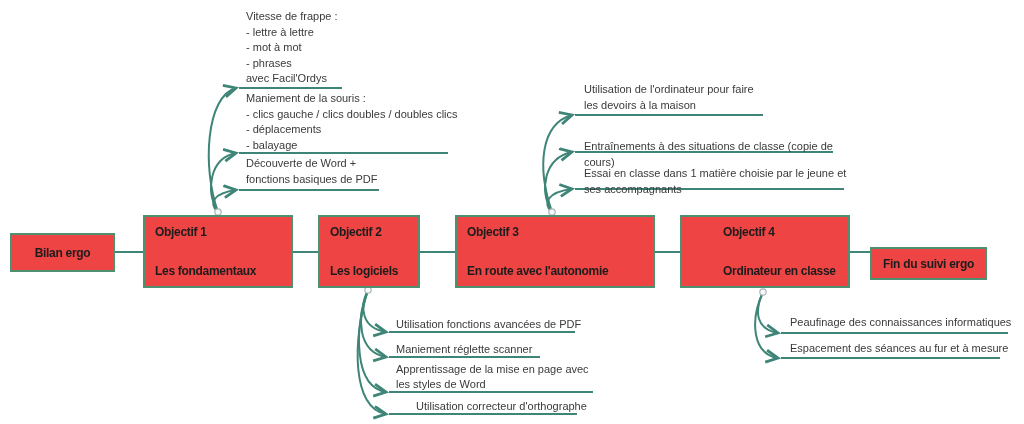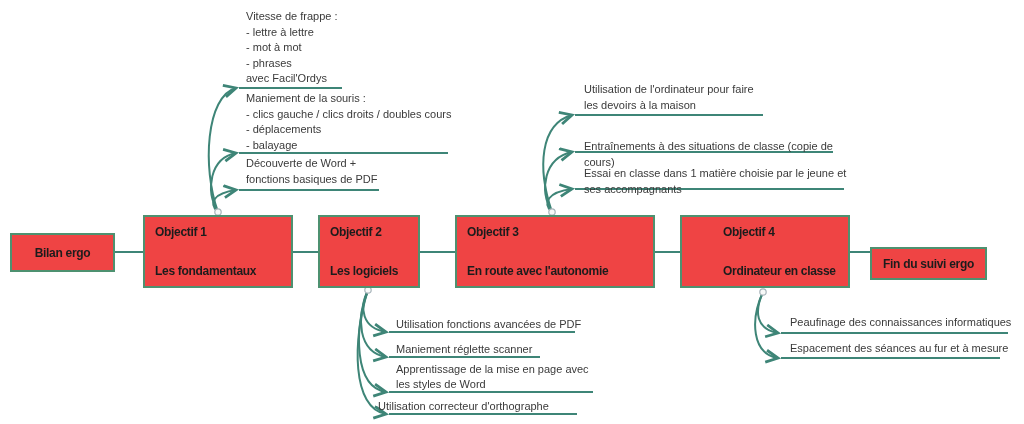--- a/index.html
+++ b/index.html
@@ -141,35 +141,35 @@
   <div class="node small" style="left:870px;top:247px;width:117px;height:33px;">
     <span>Fin du suivi ergo</span>
   </div>
 
   <div class="ann" style="left:246px;top:9px;">Vitesse de frappe :
 - lettre à lettre
 - mot à mot
 - phrases
 avec Facil'Ordys</div>
   <div class="ann" style="left:246px;top:91px;">Maniement de la souris :
-- clics gauche / clics droits / doubles cours
+- clics gauche / clics doubles / doubles clics
 - déplacements
 - balayage</div>
   <div class="ann" style="left:246px;top:156px;">Découverte de Word +
 fonctions basiques de PDF</div>
 
   <div class="ann" style="left:584px;top:82px;">Utilisation de l'ordinateur pour faire
 les devoirs à la maison</div>
   <div class="ann" style="left:584px;top:119px;margin-top:20px;">Entraînements à des situations de classe (copie de
 cours)</div>
   <div class="ann" style="left:584px;top:156px;margin-top:10px;">Essai en classe dans 1 matière choisie par le jeune et
 ses accompagnants</div>
 
   <div class="ann tight" style="left:396px;top:317px;">Utilisation fonctions avancées de PDF</div>
   <div class="ann tight" style="left:396px;top:342px;">Maniement réglette scanner</div>
   <div class="ann tight" style="left:396px;top:362px;">Apprentissage de la mise en page avec
 les styles de Word</div>
-  <div class="ann tight" style="left:378px;top:399px;">Utilisation correcteur d'orthographe</div>
+  <div class="ann tight" style="left:416px;top:399px;">Utilisation correcteur d'orthographe</div>
 
   <div class="ann tight" style="left:790px;top:315px;">Peaufinage des connaissances informatiques</div>
   <div class="ann tight" style="left:790px;top:341px;">Espacement des séances au fur et à mesure</div>
 
 </div>
 
 </body></html>

